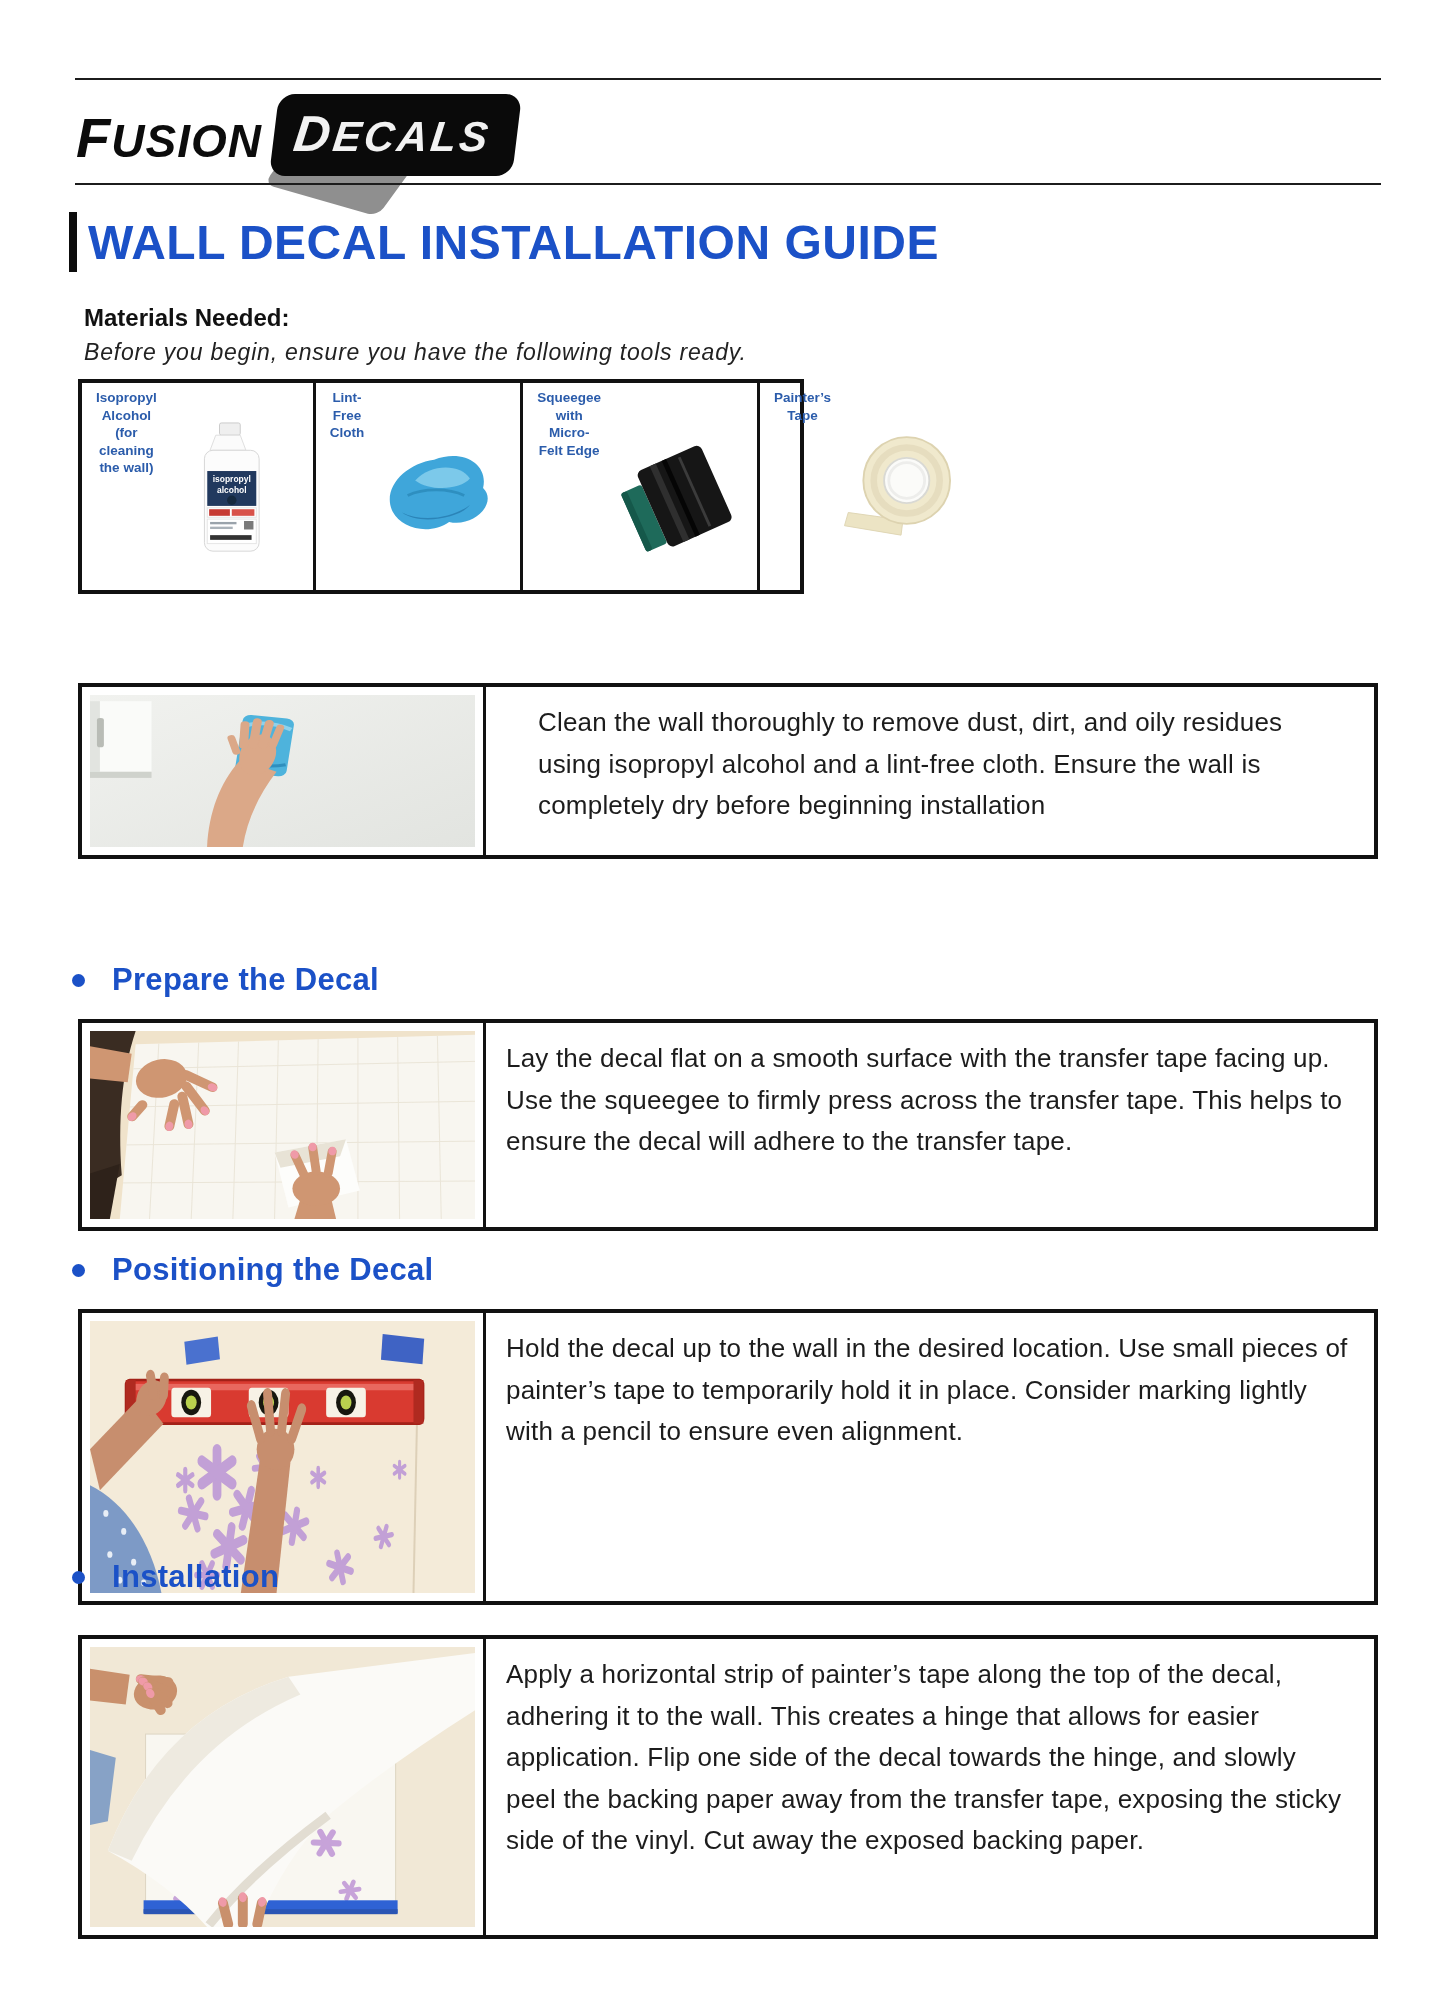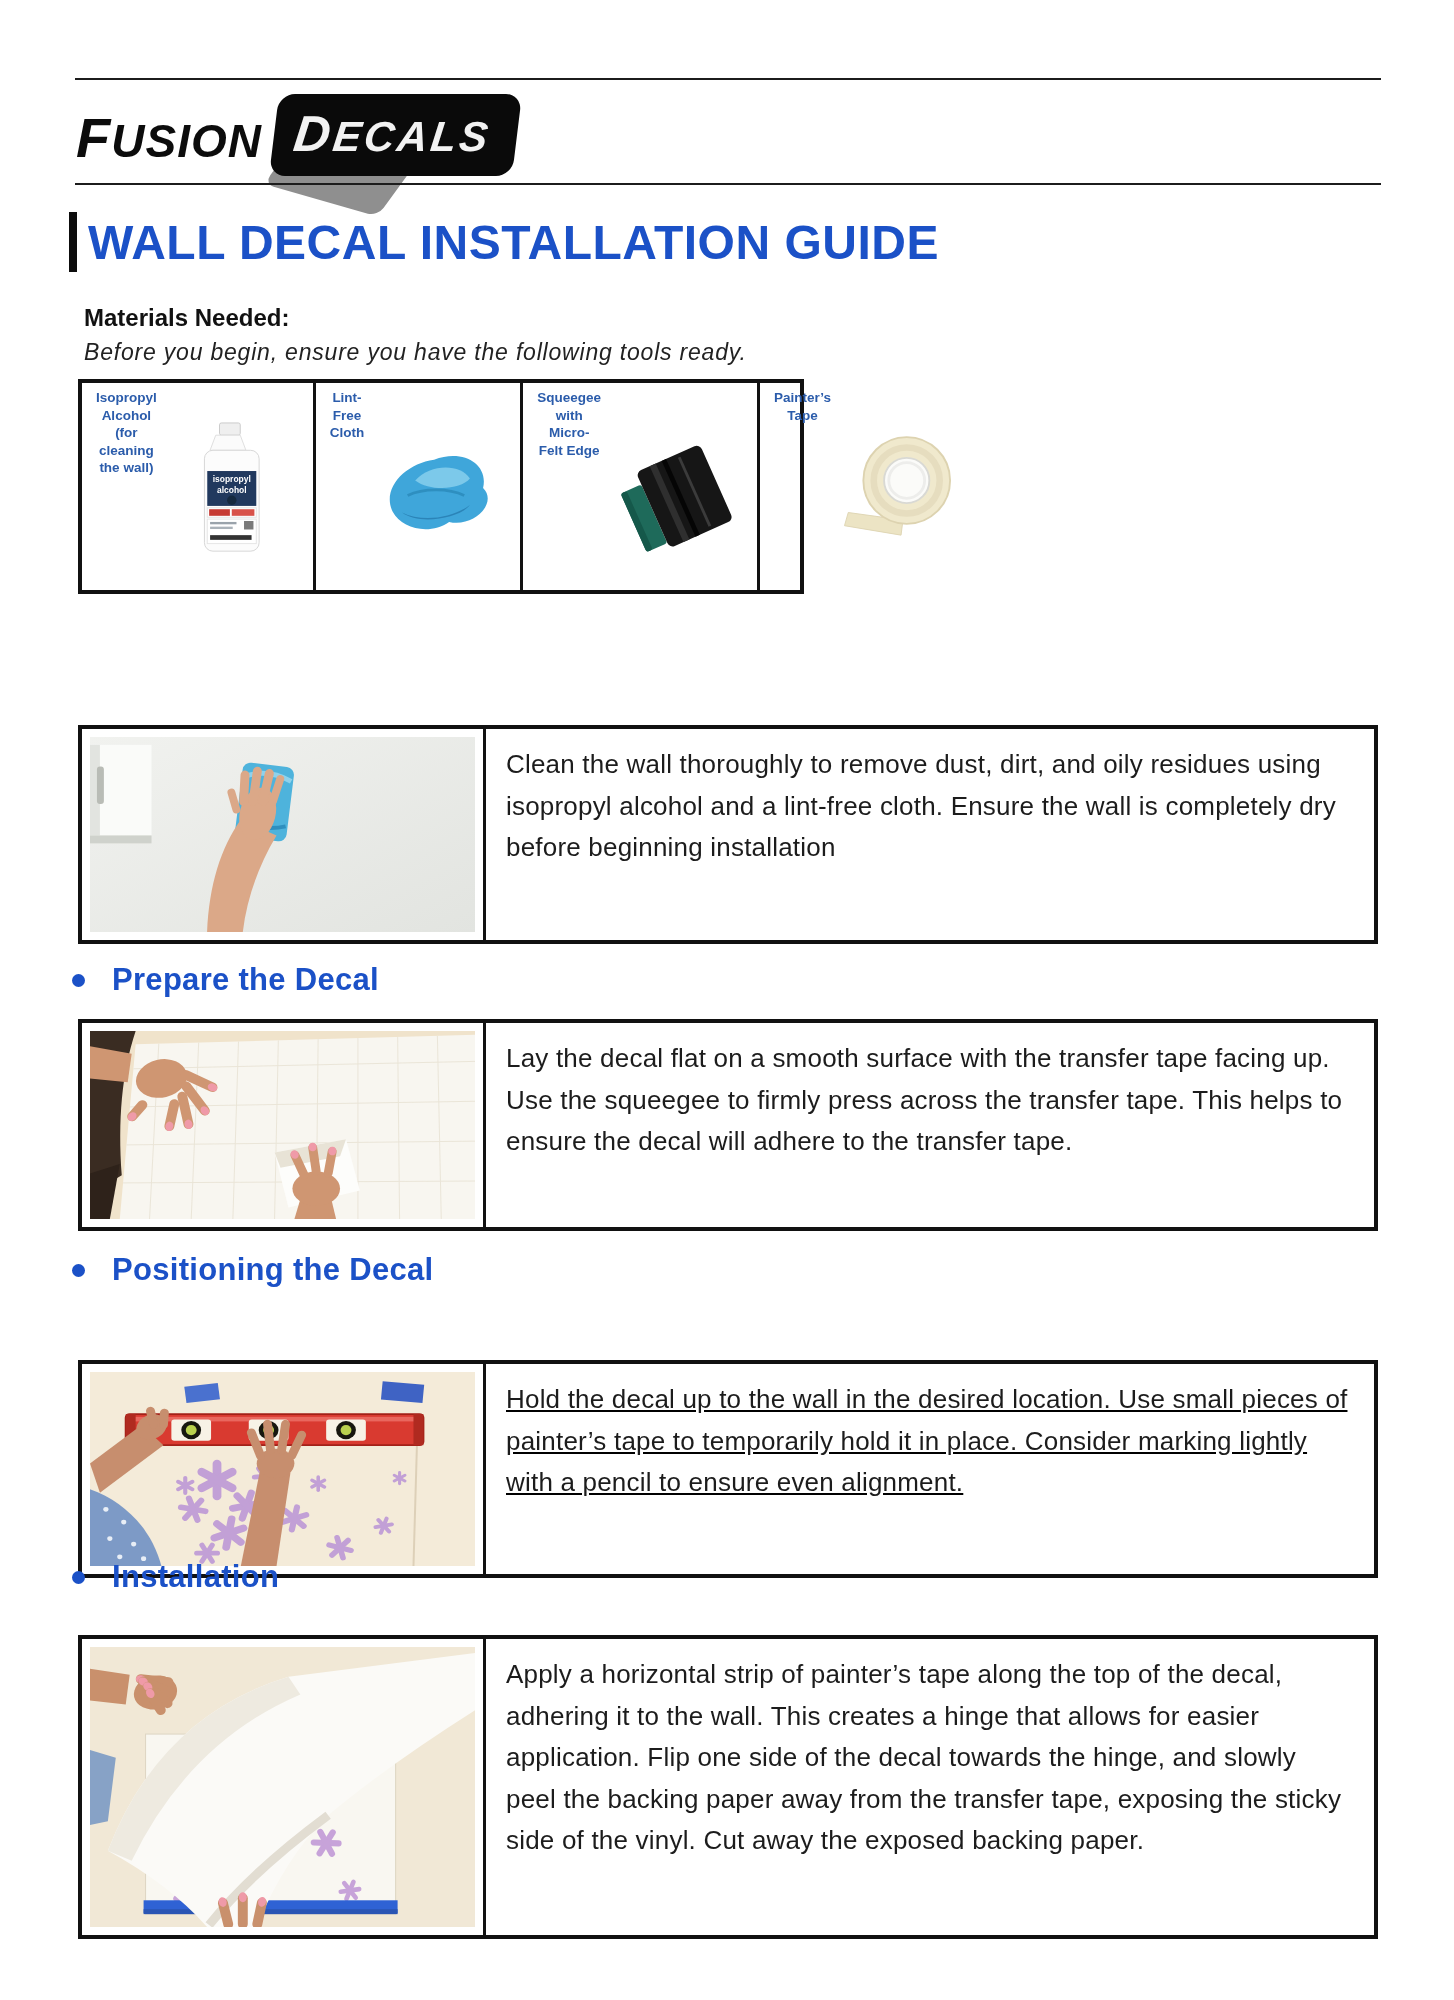--- a/index.html
+++ b/index.html
@@ -56,23 +56,23 @@
   .sec-note { font-size:27px; font-weight:700; color:#0f0f0f; margin-left:55px; letter-spacing:0.3px; }
   #sec-heading-0 { top:636px; }
   #sec-heading-1 { top:954px; }
   #sec-heading-2 { top:1244px; }
   #sec-heading-3 { top:1551px; }
 
   .step-row {
     position:absolute; left:78px; width:1300px; display:flex;
     border:4px solid #111; background:#fff; box-sizing:border-box;
   }
-  #step-row-0 { top:717px;  height:219px; }
+  #step-row-0 { top:675px;  height:176px;gap:32px; }
   #step-row-1 { top:1011px; height:212px; }
-  #step-row-2 { top:1352px; height:218px;text-decoration:underline; }
+  #step-row-2 { top:1301px; height:296px; }
   #step-row-3 { top:1627px; height:304px; }
   .row-img { width:404px; flex:none; border-right:3px solid #111; padding:8px; box-sizing:border-box; }
   .row-img svg { width:100%; height:100%; display:block; }
   .row-text {
     flex:1; padding:15px 22px 8px 20px; box-sizing:border-box;
     font-size:26px; line-height:1.6; color:#1c1c1c; letter-spacing:0.2px;
   }
 </style>
 </head>
 <body>

